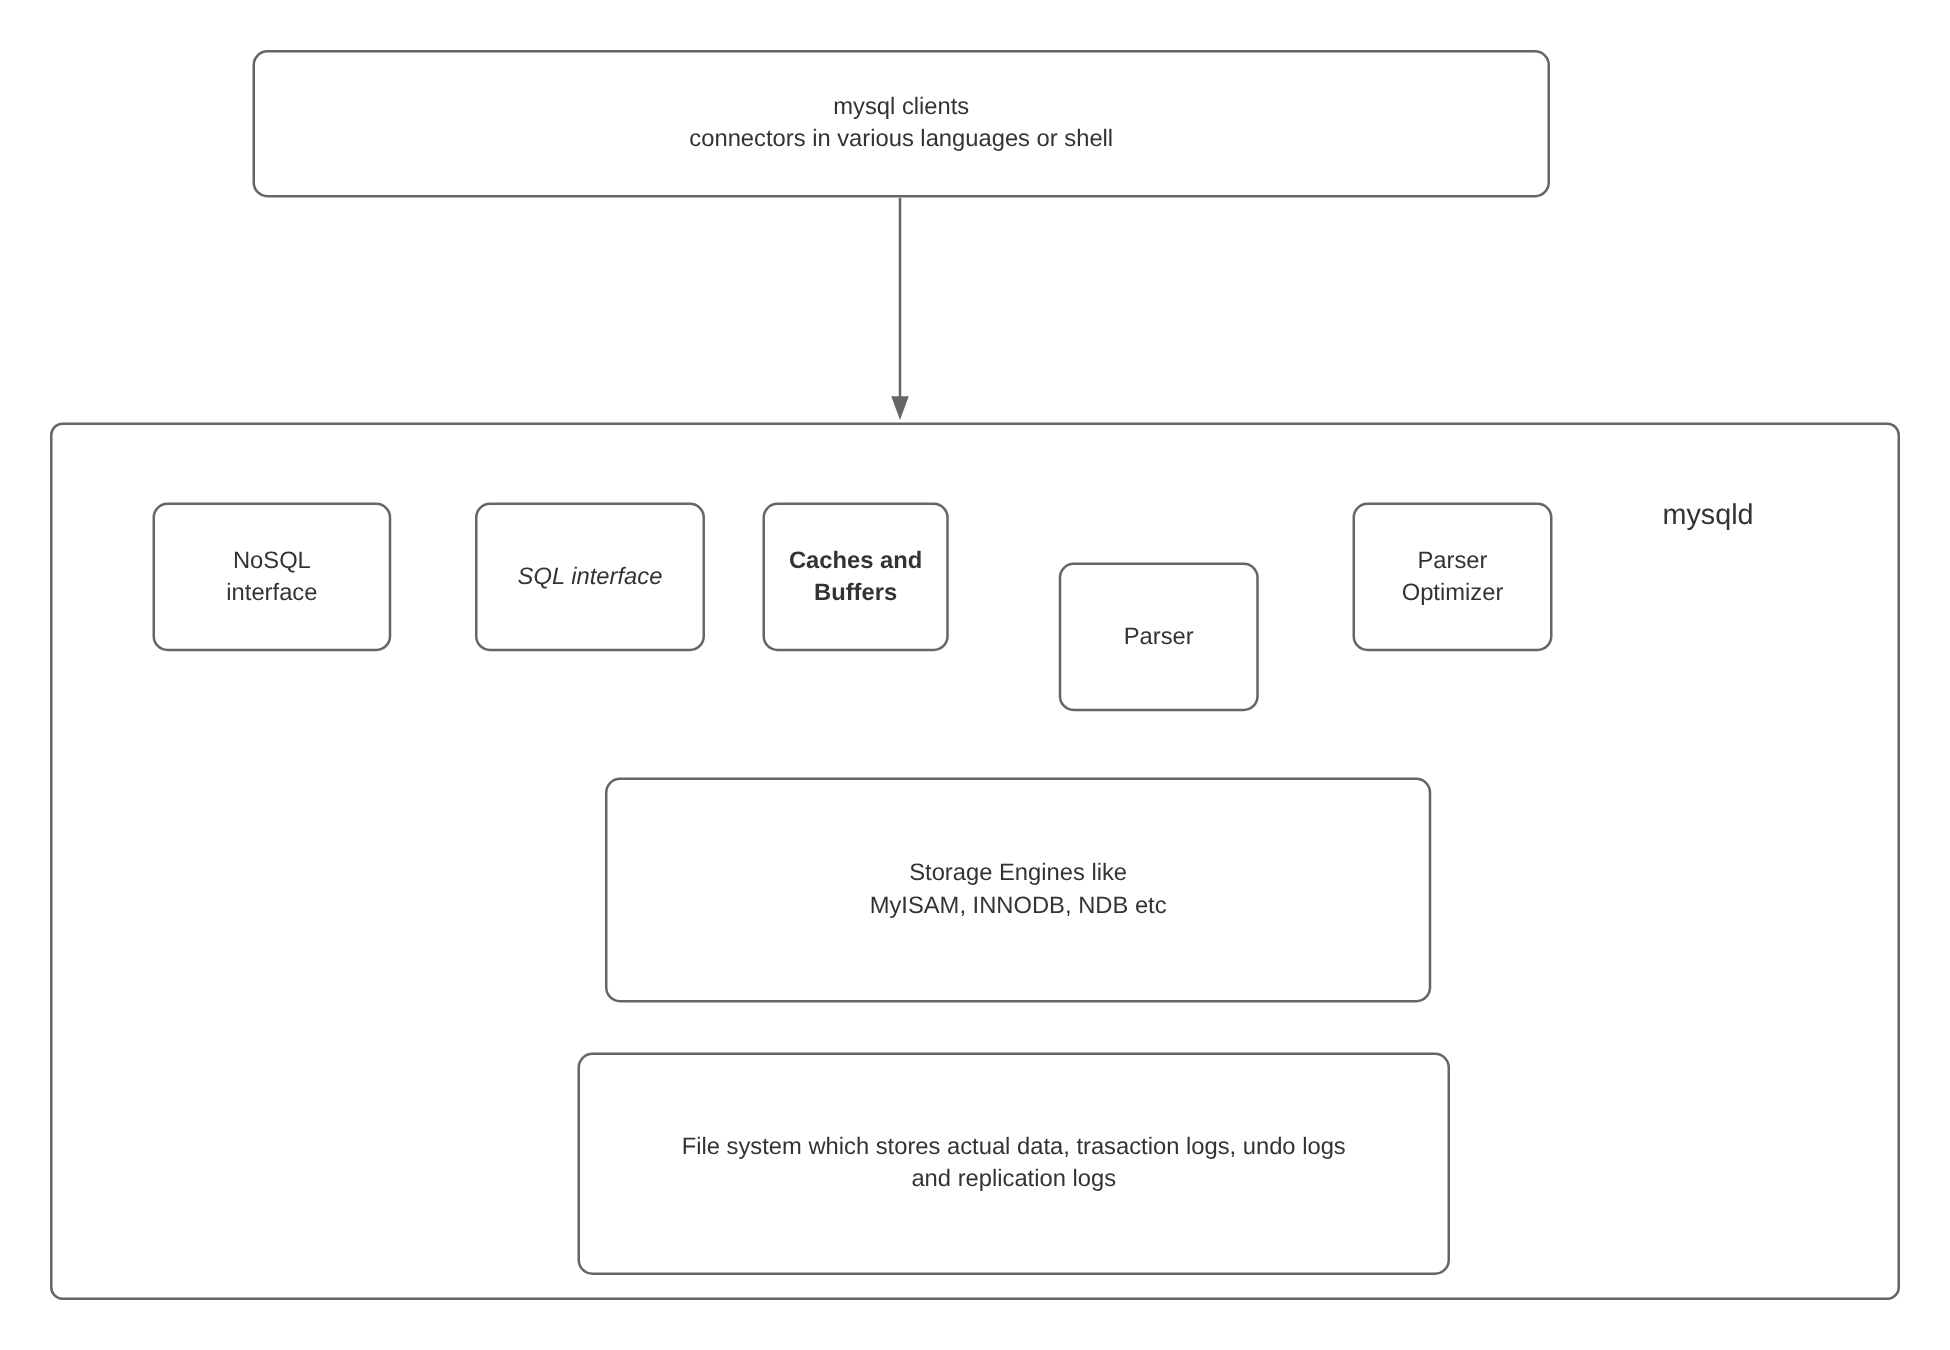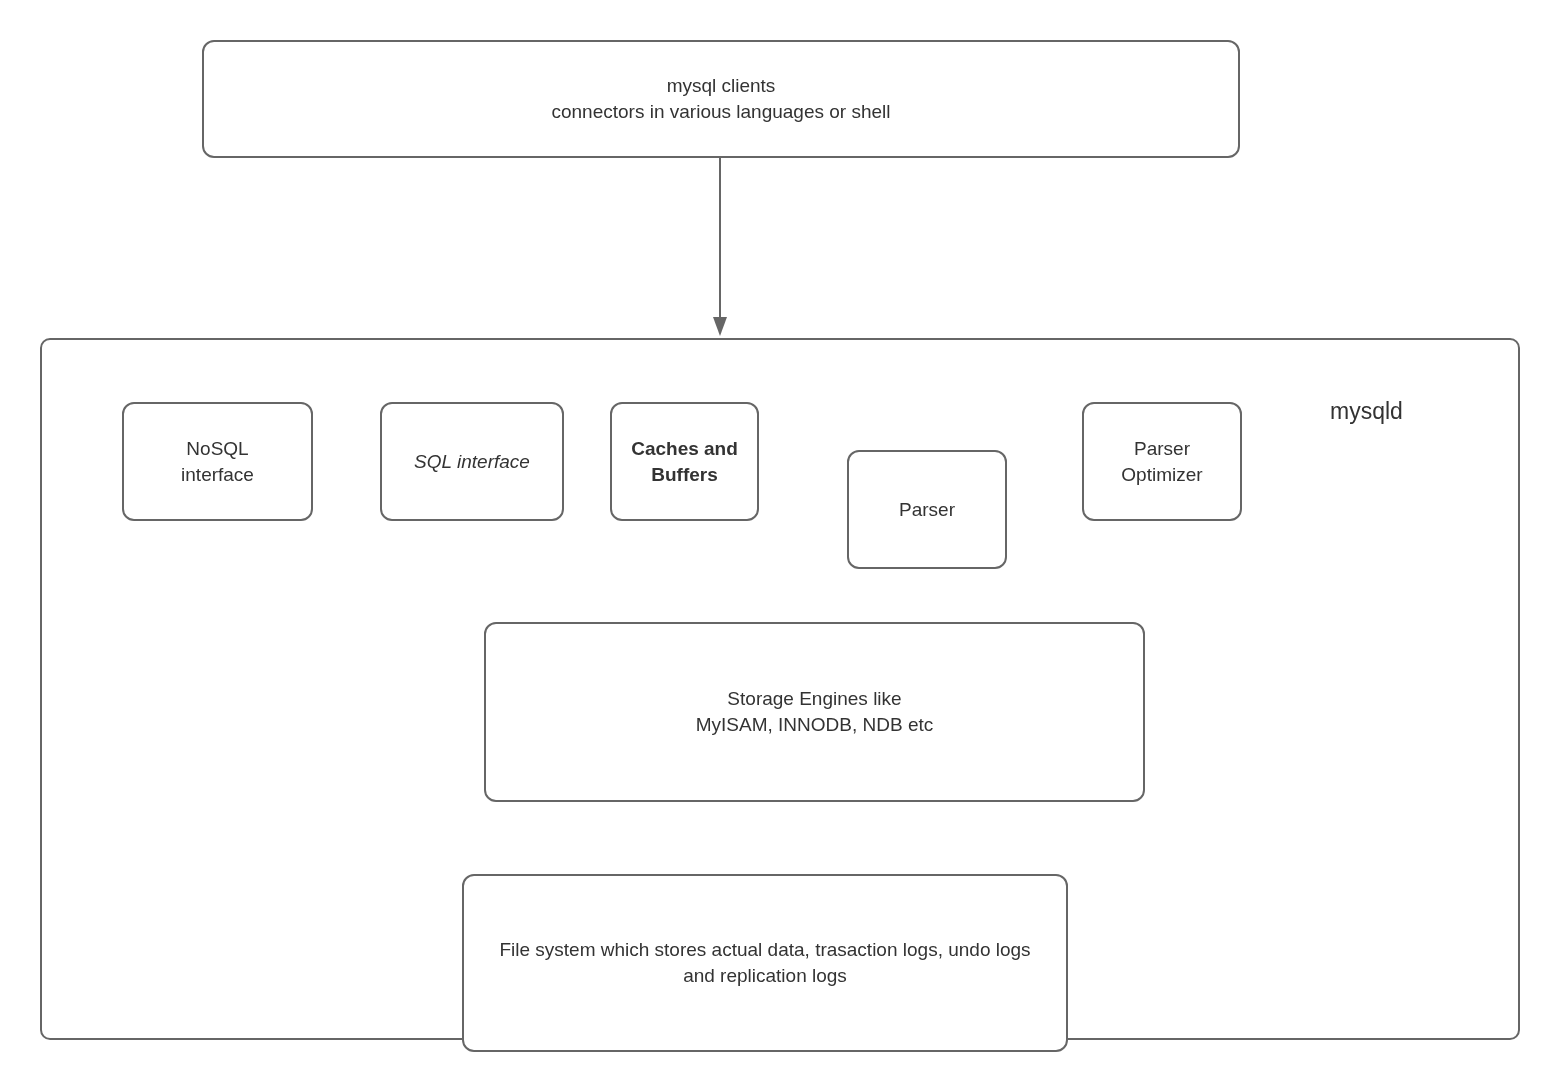--- a/index.html
+++ b/index.html
@@ -59,21 +59,21 @@
   }
   
   .module { top: 62px; height: 119px; }
   .module-0 { left: 80px;   width: 191px; }
   .module-1 { left: 338px;  width: 184px; font-style: italic; }
   .module-2 { left: 568px;  width: 149px; font-weight: bold; }
   .module-3 { left: 805px;  width: 160px; margin-top: 48px; }
   .module-4 { left: 1040px; width: 160px; }
   
   .storage-box    { left: 442px; top: 282px; width: 661px; height: 180px; }
-  .filesystem-box { left: 420px; top: 502px; width: 606px; height: 178px; margin-top: 32px; }
+  .filesystem-box { left: 420px; top: 502px; width: 698px; height: 178px; }
 </style>
 </head>
 <body>
 
 <div class="canvas">
 
   <div class="box clients-box">
     <span class="label">mysql clients
 connectors in various languages or shell</span>
   </div>

